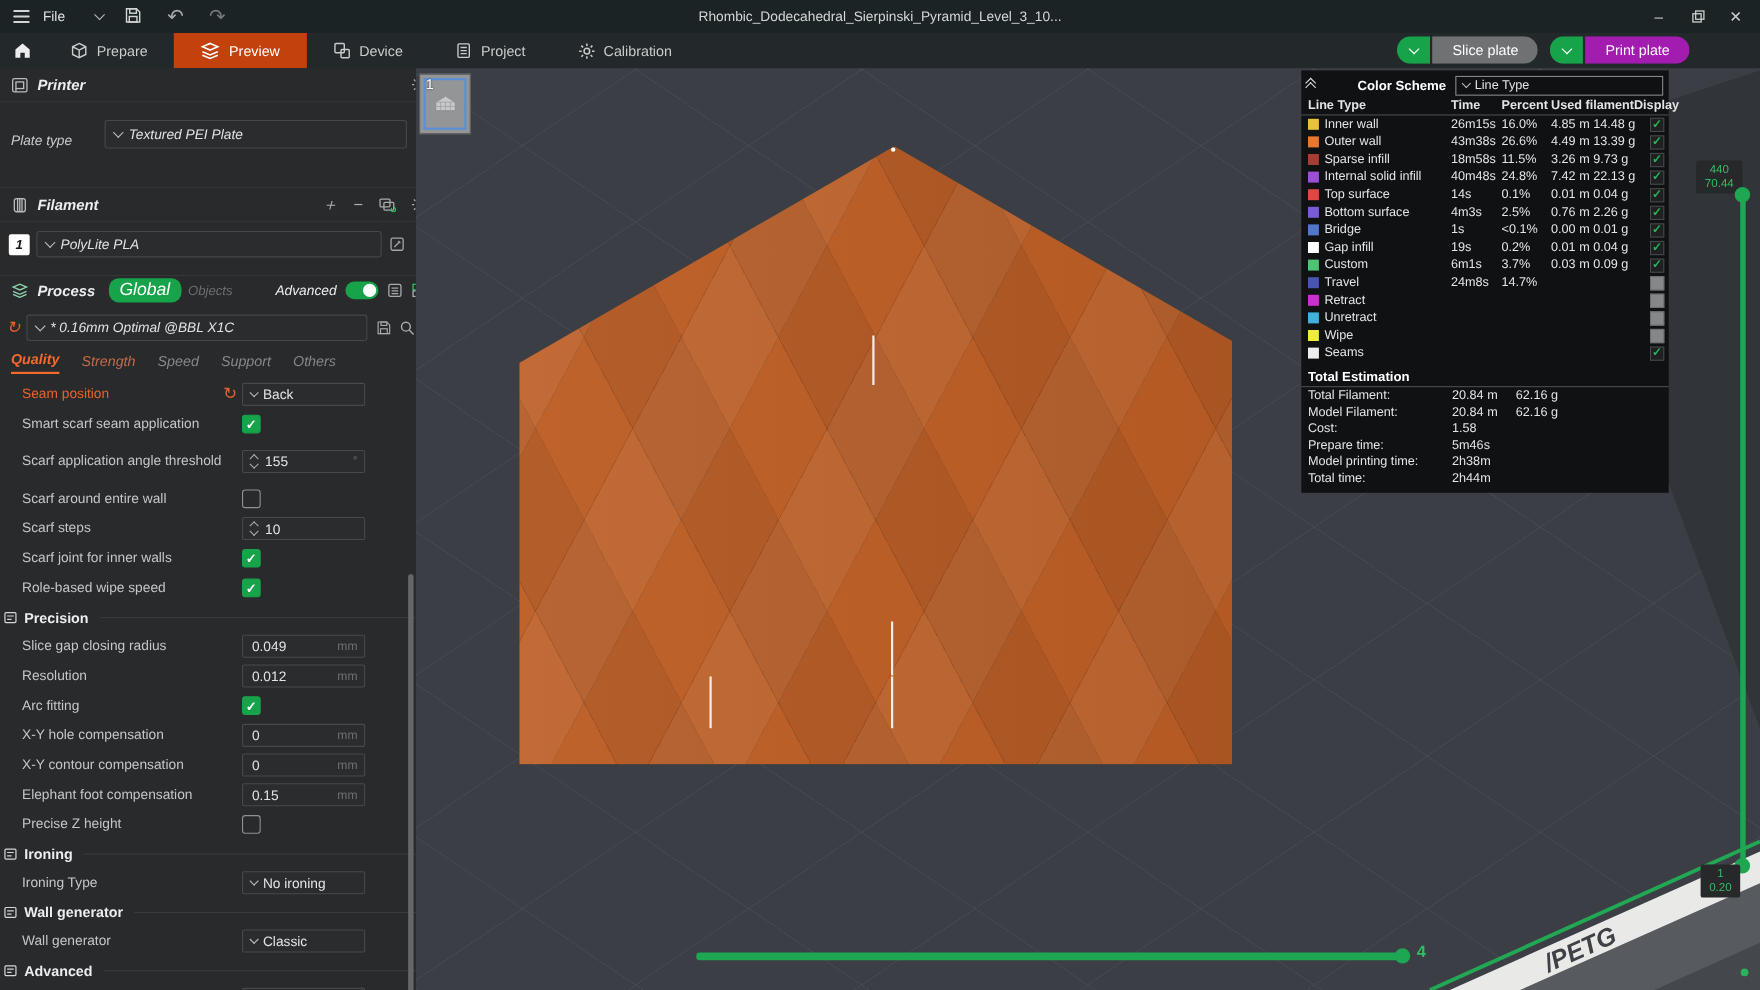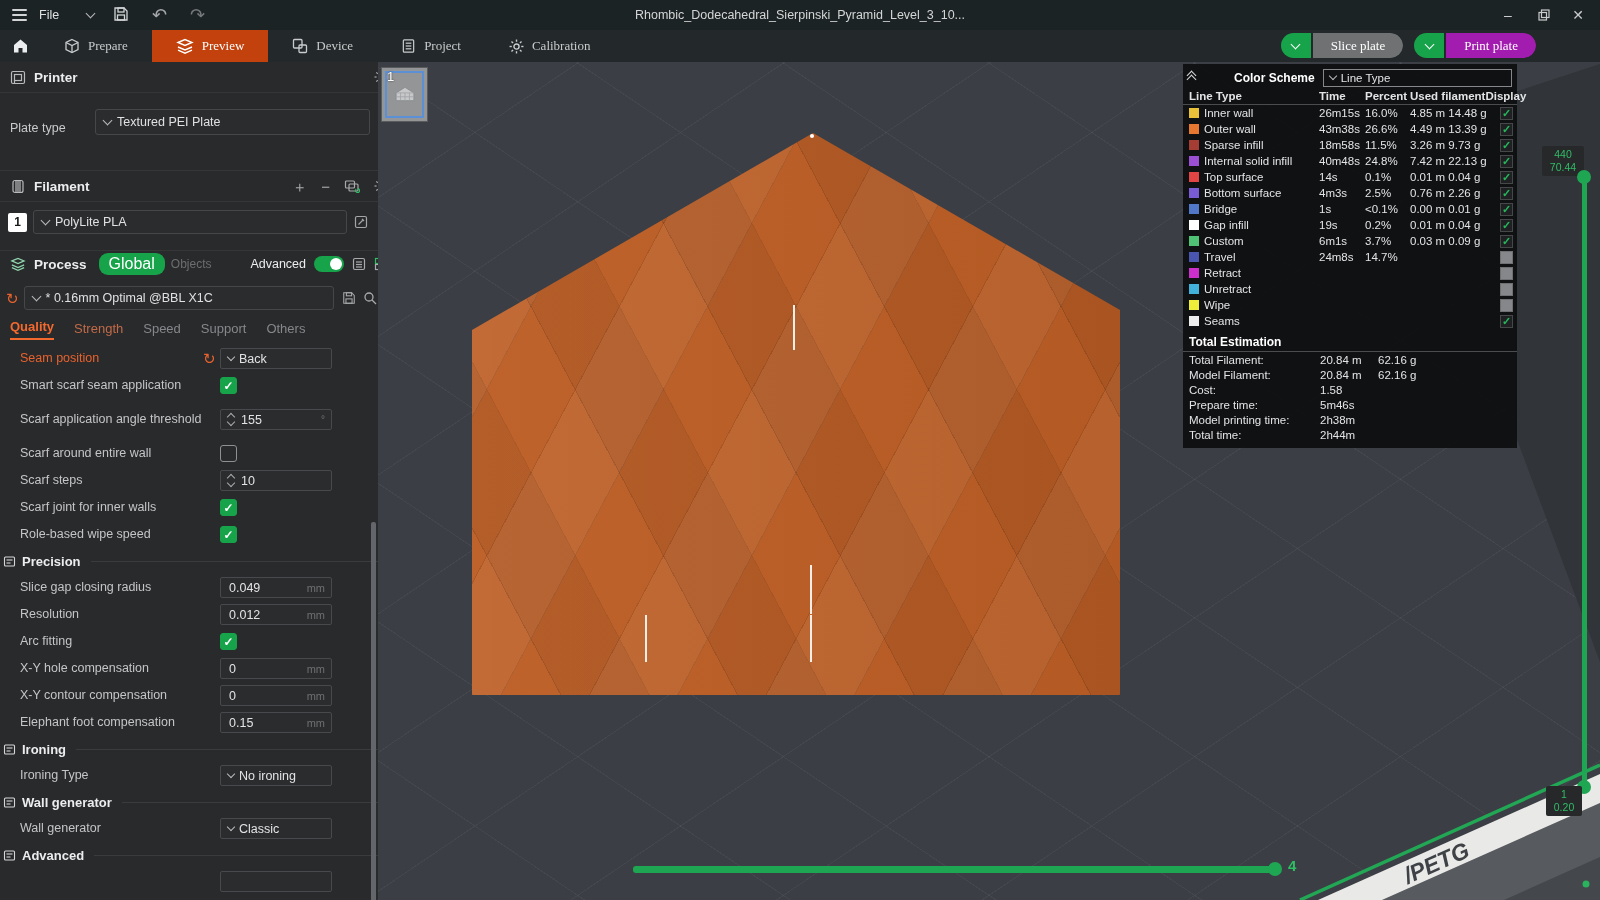--- a/index.html
+++ b/index.html
@@ -17,38 +17,38 @@
        border-bottom:1.6px solid #B9BBBD;transform:rotate(-45deg);position:relative;top:-2px;}
   .tb-ic{color:#A9ACAE;font-size:17px;line-height:1;}
   #tb-save{position:absolute;left:113px;top:6px;}
   #tb-undo{position:absolute;left:152px;top:4px;font-size:18px;color:#A5A8AA;}
   #tb-redo{position:absolute;left:190px;top:4px;font-size:18px;color:#76797B;}
   #tb-title{position:absolute;left:0;right:0;text-align:center;font-size:12.5px;color:#D4D5D6;}
   .winctl{position:absolute;top:0;height:30px;width:32px;display:flex;align-items:center;
           justify-content:center;color:#C9CBCC;font-size:14px;}
   
   #navbar{position:absolute;left:0;top:30px;width:1600px;height:32px;background:#23292B;
-          display:flex;align-items:stretch;font-family:Liberation Serif, serif;}
+          display:flex;align-items:stretch;}
   .nav-home{width:40px;display:flex;align-items:center;justify-content:center;}
   .nav-tab{display:flex;align-items:center;gap:8px;padding:0 24px;font-size:13px;color:#C9CBCC;}
   .nav-tab.active{background:#c2410c;color:#FFF;}
   .nav-spacer{flex:1;}
   .plate-btn{display:flex;align-items:center;height:25px;margin-top:3px;border-radius:13px;overflow:hidden;}
   .pb-chev{width:30px;height:25px;background:#17A34A;display:flex;align-items:center;justify-content:center;}
   .pb-chev .chv{border-color:#FFF;top:-1px;}
   .pb-label{height:25px;display:flex;align-items:center;padding:0 18px;font-size:13px;color:#FFF;margin-left:2px;
             border-radius:0 13px 13px 0;}
   #slice-btn{margin-right:11px;}
   #slice-btn .pb-label{background:#6F7173;}
   #print-btn{margin-right:64px;}
   #print-btn .pb-label{background:#a21caf;}
   
   #sidebar{position:absolute;left:0;top:62px;width:378px;height:838px;background:#292A2C;
            border-right:1px solid #1D1E20;overflow:hidden;}
-  .s-abs{position:absolute;left:0;width:378px;}
+  .s-abs{position:absolute;left:0;width:378px;font-style:italic;}
   .sec-hdr{display:flex;align-items:center;padding:0 10px;height:30px;border-bottom:1px solid #353638;}
   .sec-title{font-size:13.5px;font-weight:bold;color:#ECEDEE;margin-left:8px;}
   .hdr-right{margin-left:auto;display:flex;align-items:center;gap:14px;}
   .icbtn{color:#ABADAF;font-size:15px;line-height:1;display:inline-flex;}
   .ctlbox{display:flex;align-items:center;height:24px;border:1px solid #454749;border-radius:3px;
           background:#2B2C2E;font-size:12.5px;color:#E0E1E2;box-sizing:border-box;}
   .editic{color:#A3A5A7;font-size:13px;}
   .rowlabel{font-size:12.5px;color:#C9CACB;}
   .chip1{width:19px;height:19px;background:#FFF;color:#161718;font-weight:bold;font-size:12px;
          display:flex;align-items:center;justify-content:center;border-radius:2px;}
@@ -514,20 +514,26 @@
         </div>
         <div class="prow">
           <span class="plabel">Elephant foot compensation</span>
           <span class="pctl">
             <span class="ctl in">
               <span class="inval">0.15</span>
               <span class="unit">mm</span>
             </span>
           </span>
         </div>
+        <div class="prow">
+          <span class="plabel">Precise Z height</span>
+          <span class="pctl">
+            <span class="cb"></span>
+          </span>
+        </div>
         <div class="psec">
           <span>
             <svg width="13" height="13" viewBox="0 0 13 13" fill="none" stroke="#D5D6D8" stroke-width="1.1">
               <rect x="1.5" y="2" width="10" height="9" rx="1"></rect>
               <line x1="3.5" y1="5" x2="9.5" y2="5"></line>
               <line x1="3.5" y1="8" x2="7.5" y2="8"></line>
             </svg>
           </span>
           <span class="psec-label">Ironing</span>
           <span class="psec-rule"></span>

